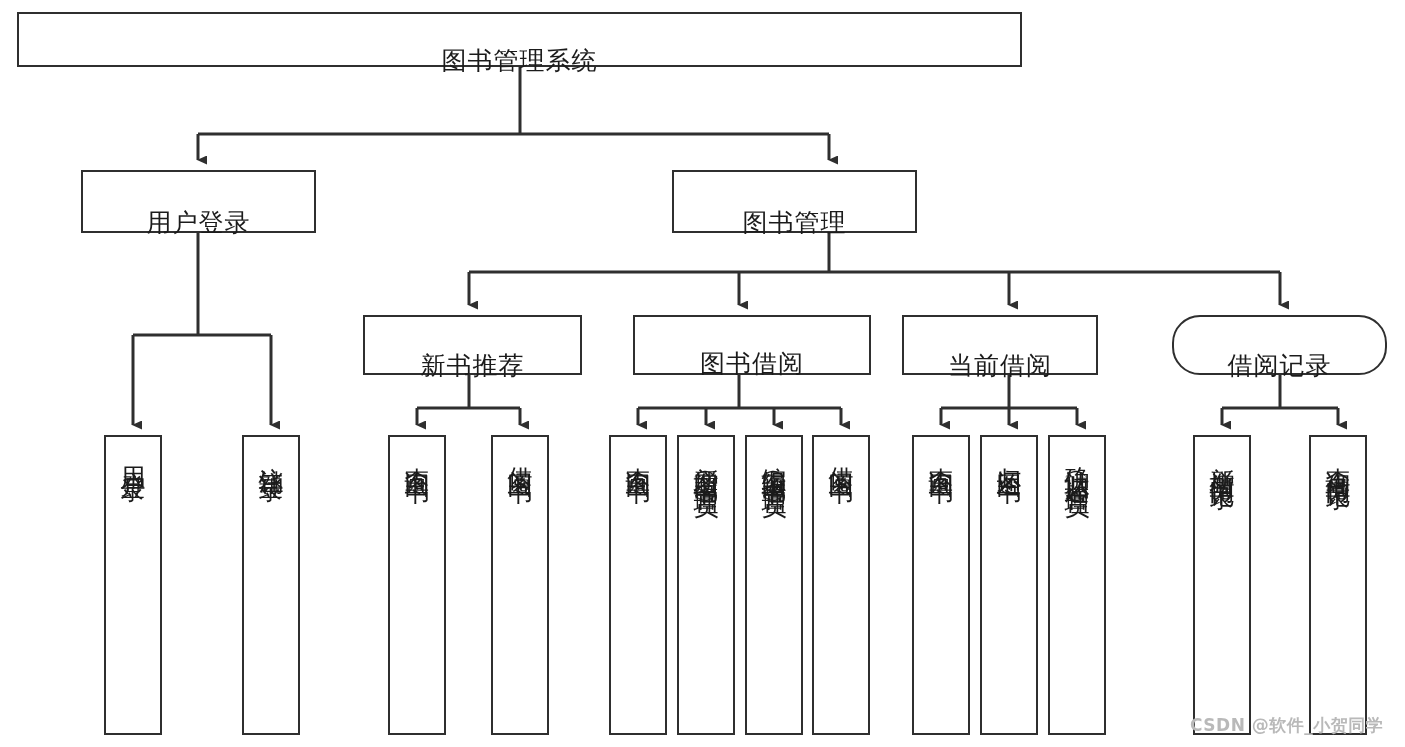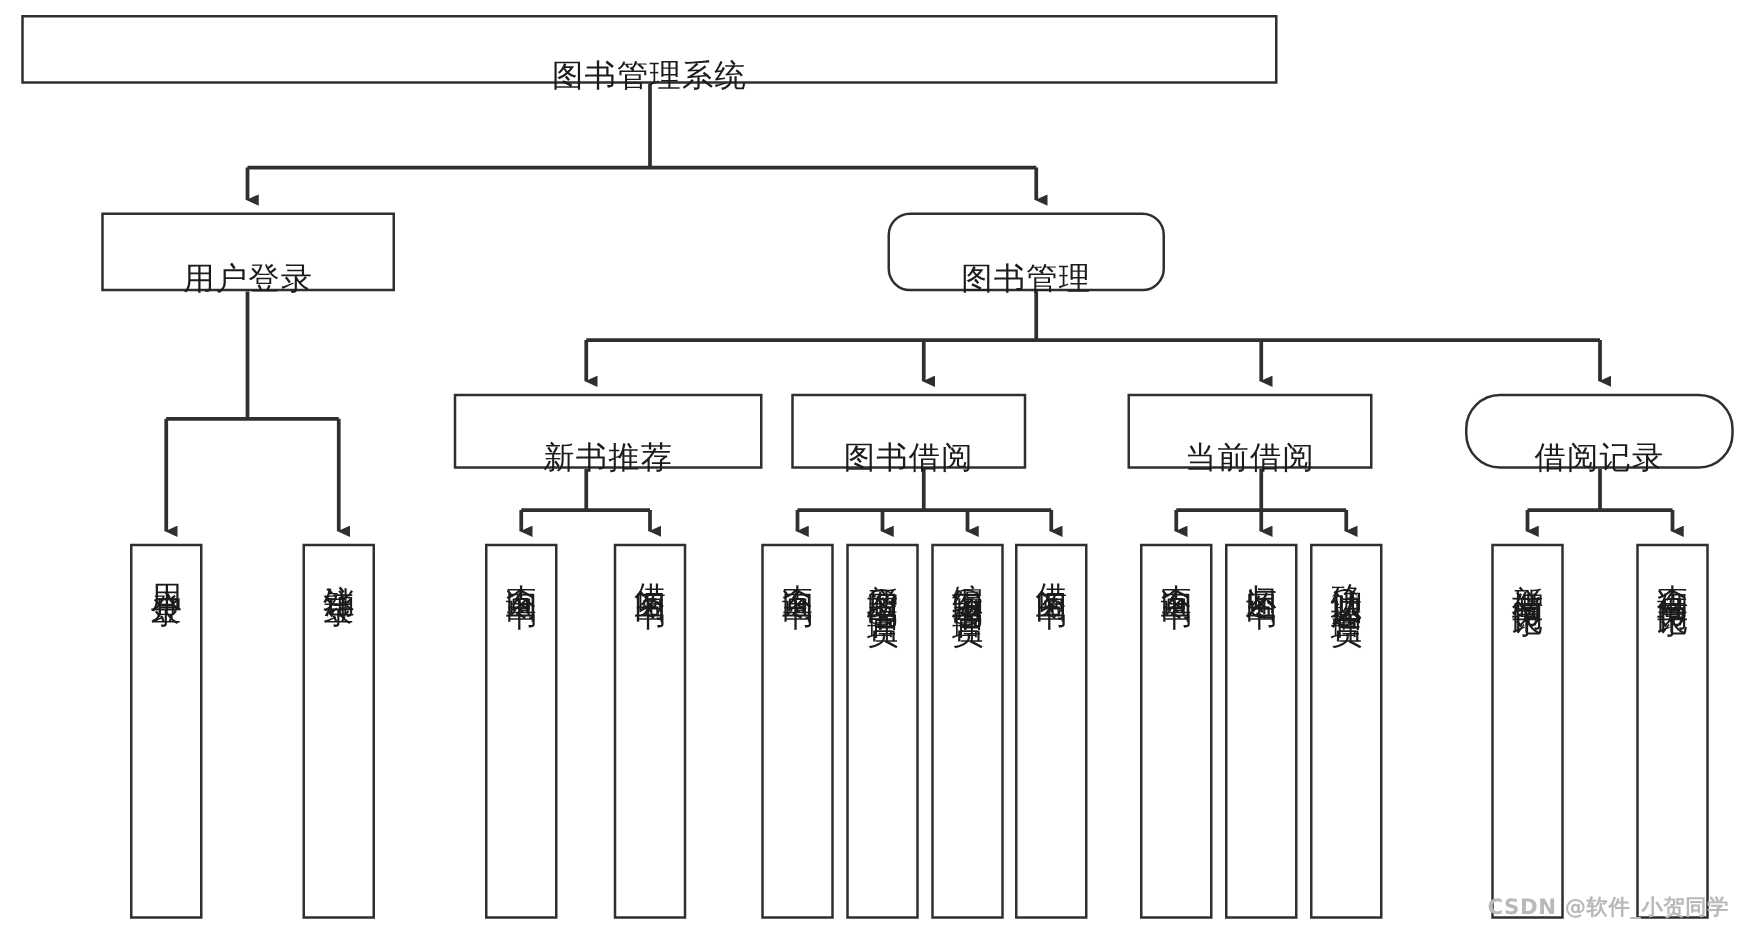--- a/index.html
+++ b/index.html
@@ -136,28 +136,28 @@
     </g>
   </svg>
 
   <div class="node horiz root" style="left:17px; top:12px; width:1005px; height:55px;">
     <span class="node-label">图书管理系统</span>
   </div>
 
   <div class="node horiz" style="left:81px; top:170px; width:235px; height:63px;">
     <span class="node-label">用户登录</span>
   </div>
-  <div class="node horiz" style="left:710px; top:170px; width:222px; height:63px;border-radius:18px;">
+  <div class="node horiz" style="left:672px; top:170px; width:245px; height:63px;">
     <span class="node-label">图书管理</span>
   </div>
 
-  <div class="node horiz" style="left:363px; top:315px; width:247px; height:60px;">
+  <div class="node horiz" style="left:363px; top:315px; width:219px; height:60px;">
     <span class="node-label">新书推荐</span>
   </div>
-  <div class="node horiz" style="left:633px; top:315px; width:188px; height:60px;">
+  <div class="node horiz" style="left:633px; top:315px; width:238px; height:60px;font-family:Liberation Mono, monospace;">
     <span class="node-label">图书借阅</span>
   </div>
   <div class="node horiz" style="left:902px; top:315px; width:196px; height:60px;">
     <span class="node-label">当前借阅</span>
   </div>
   <div class="node horiz" style="left:1172px; top:315px; width:215px; height:60px;border-radius:28px;">
     <span class="node-label">借阅记录</span>
   </div>
 
   <div class="node leaf" style="left:104px; top:435px; width:58px; height:300px;">

